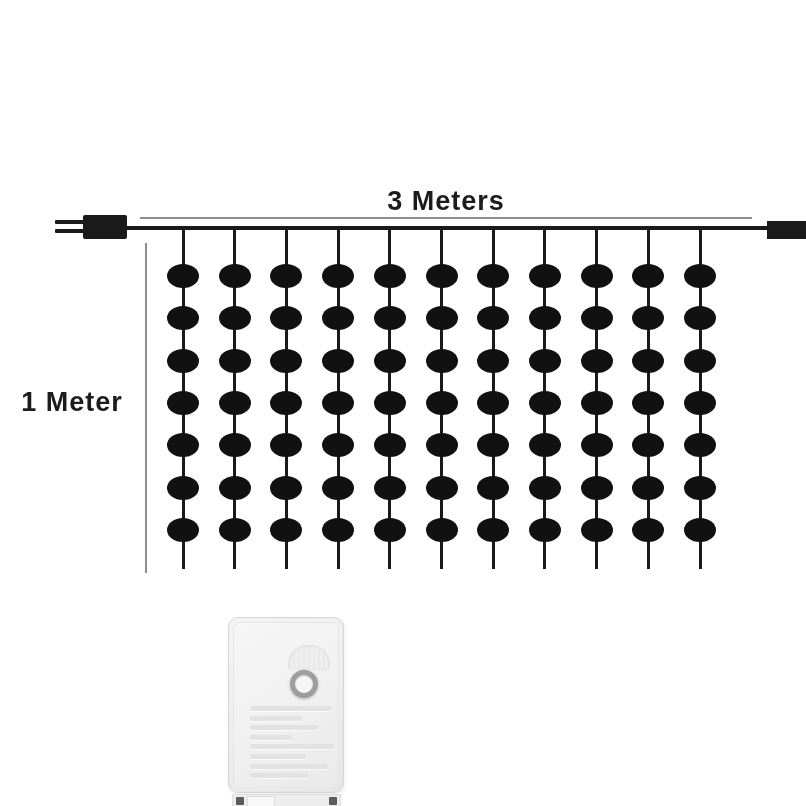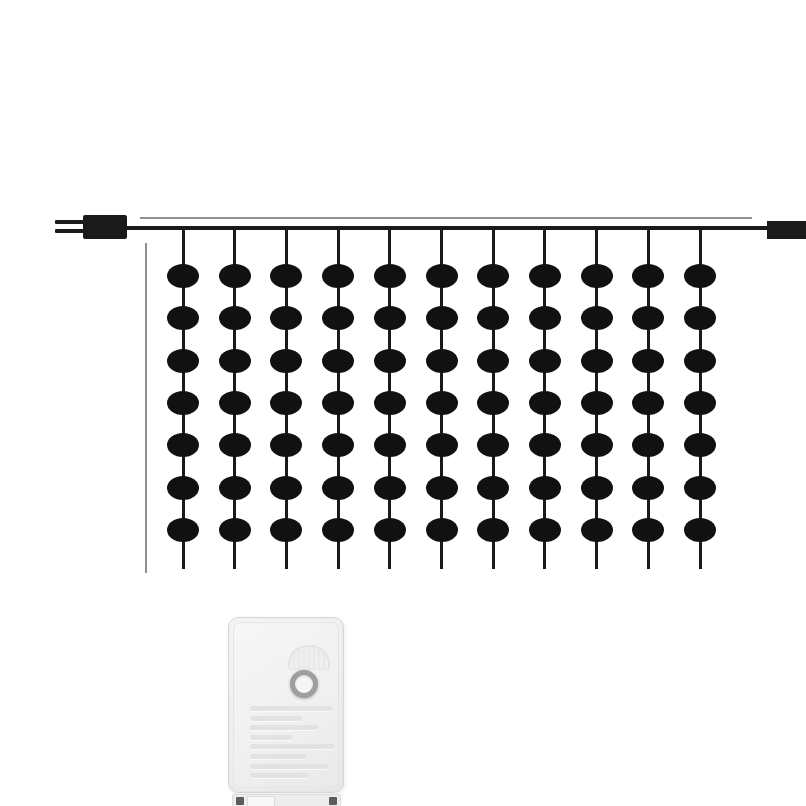--- a/index.html
+++ b/index.html
@@ -63,32 +63,34 @@
   .ctl-screw{position:absolute;top:2px;width:8px;height:8px;background:#5c5c5c;border-radius:1px;}
   .screw-left{left:3px;}
   .screw-right{left:96px;}
   .ctl-port{position:absolute;left:14px;top:1px;width:26px;height:10px;background:#f8f8f8;border:1px solid #dcdcdc;border-radius:1px;}
 </style>
 </head>
 <body>
 
 <div class="stage">
 
+  <div class="h-label">3 Meters</div>
   <div class="h-measure"></div>
 
   <div class="main-wire"></div>
 
   <div>
     <div class="plug-prong prong-top"></div>
     <div class="plug-prong prong-bottom"></div>
     <div class="plug-body"></div>
   </div>
 
   <div class="end-conn"></div>
 
+  <div class="v-label">1 Meter</div>
   <div class="v-measure"></div>
 
   <div id="strings">
       <div class="light-string" style="left: 181.5px; top: 229px; height: 340px;"></div>
       <div class="led-bulb" style="left: 167px; top: 264px;"></div>
       <div class="led-bulb" style="left: 167px; top: 306.3px;"></div>
       <div class="led-bulb" style="left: 167px; top: 348.6px;"></div>
       <div class="led-bulb" style="left: 167px; top: 390.9px;"></div>
       <div class="led-bulb" style="left: 167px; top: 433.2px;"></div>
       <div class="led-bulb" style="left: 167px; top: 475.5px;"></div>

